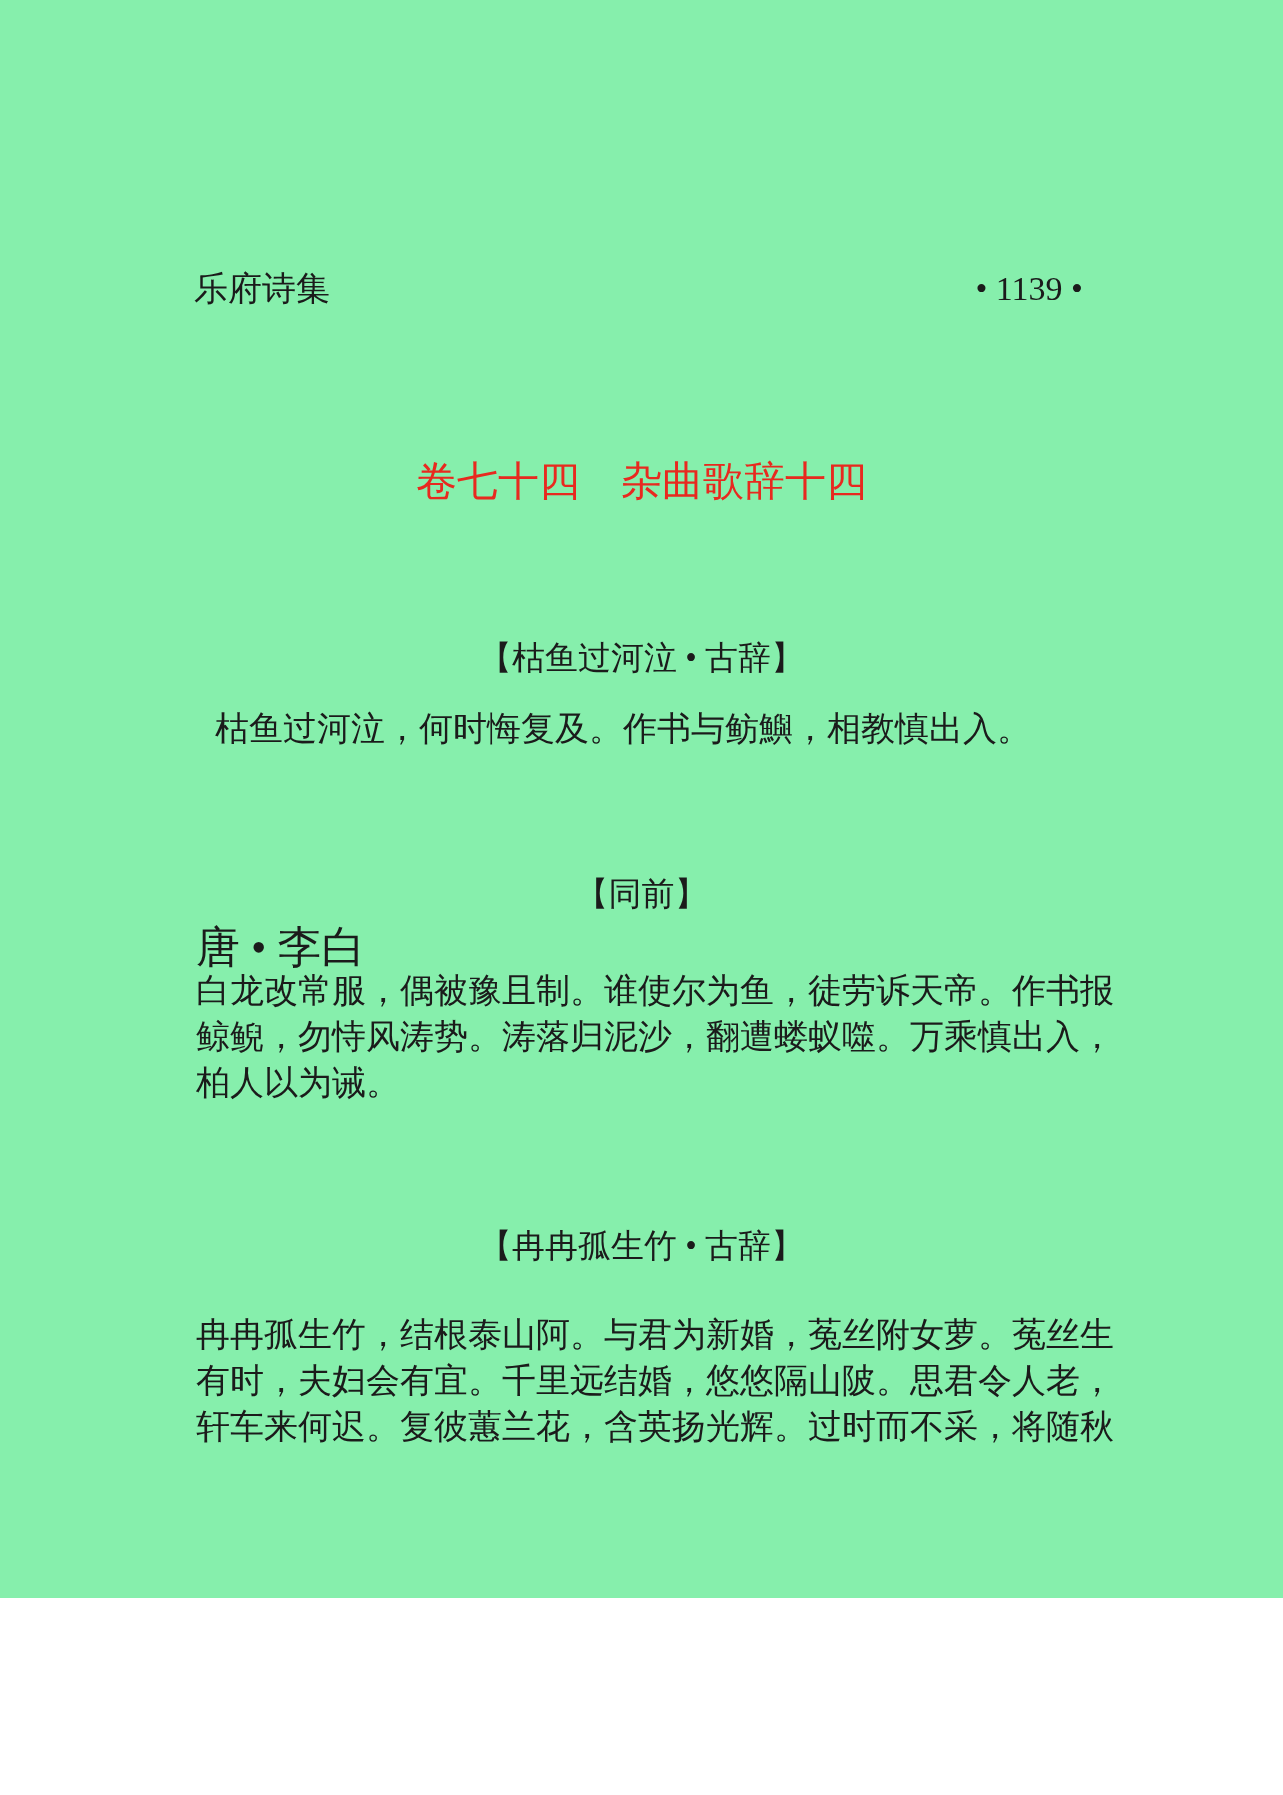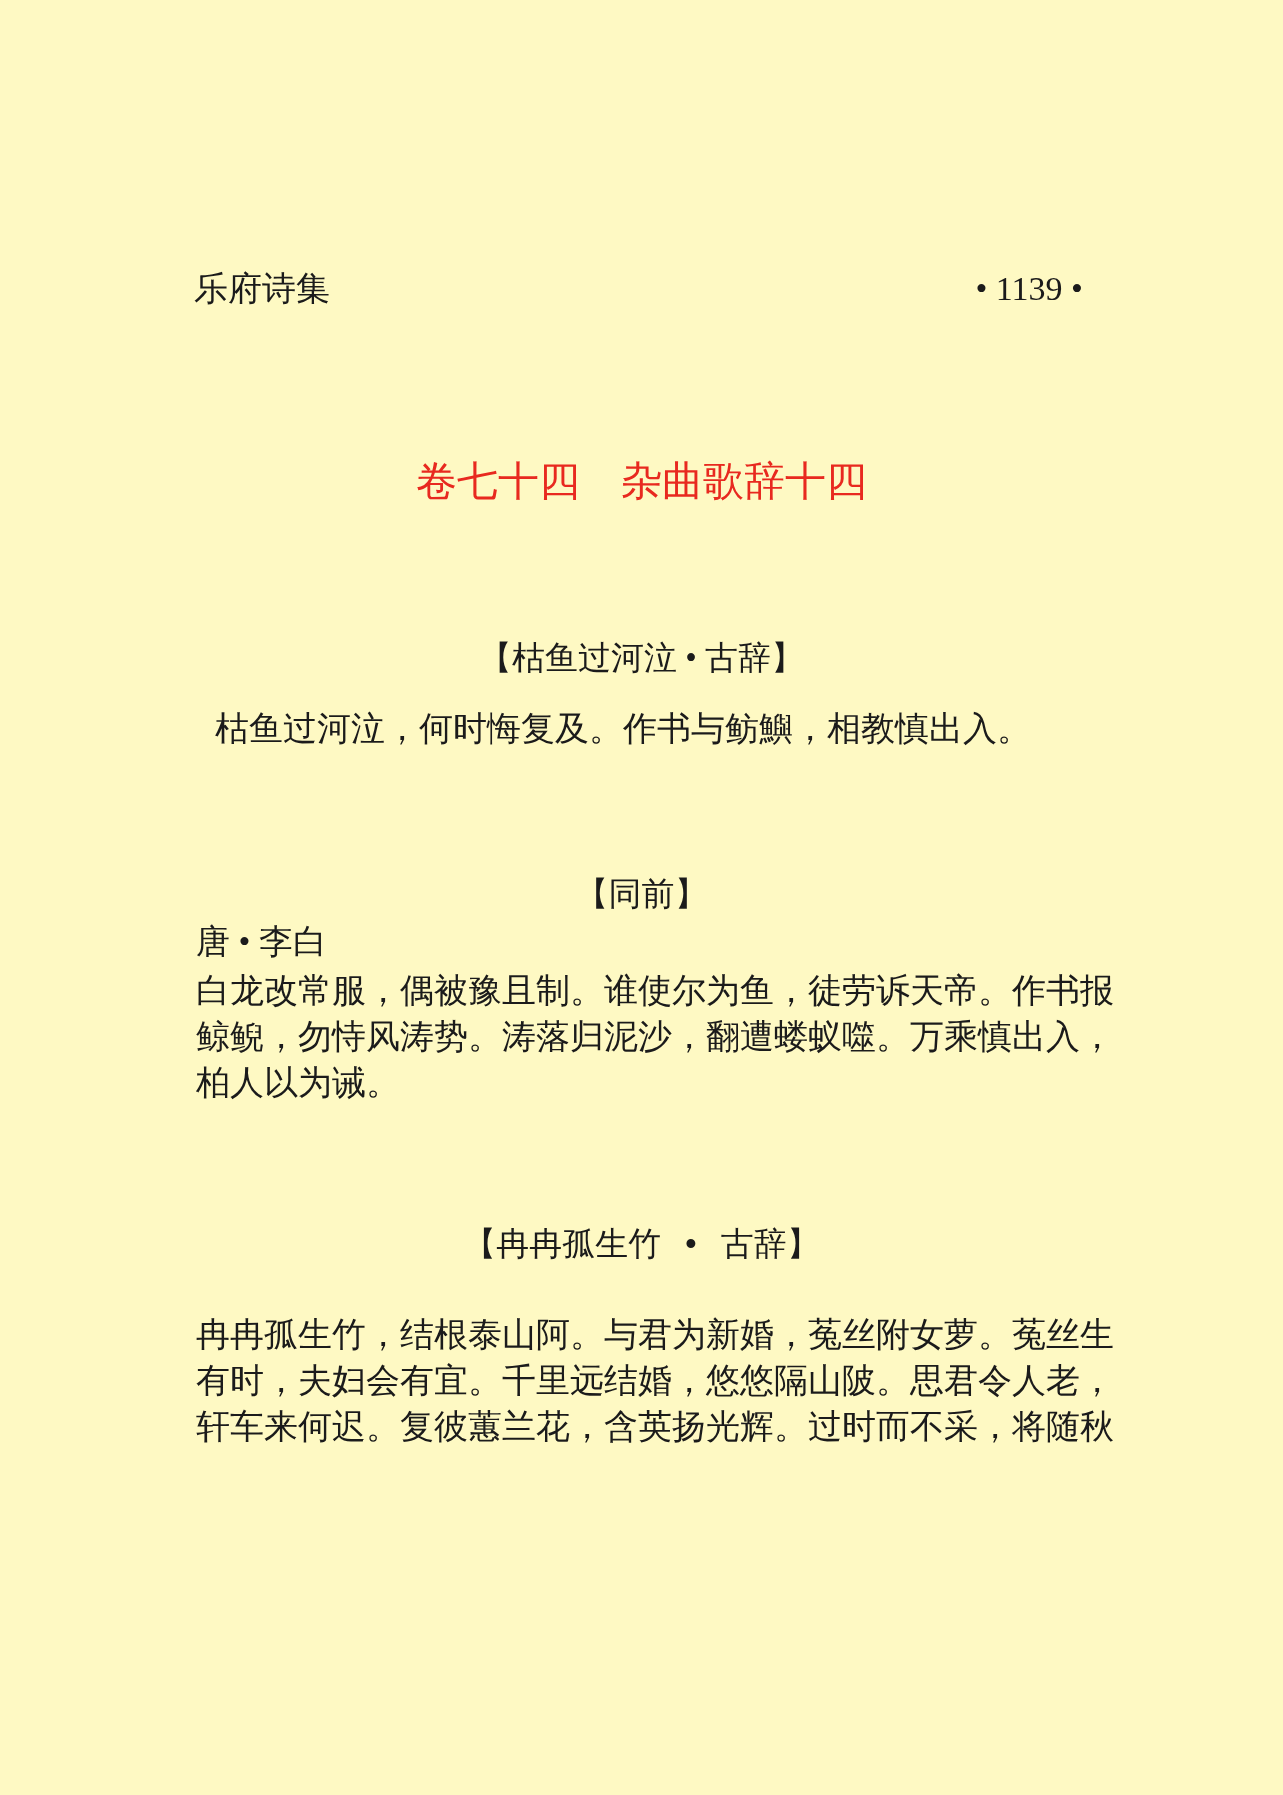--- a/index.html
+++ b/index.html
@@ -3,22 +3,22 @@
 <meta charset="utf-8">
 <style>
   html, body {
     margin: 0;
     padding: 0;
     background: #ffffff;
   }
   .page {
     position: relative;
     width: 1283px;
-    height: 1795px;
-    background: #fef9c3;
+    height: 1598px;
+    background: #86efac;
     font-family: "Liberation Serif", "DejaVu Serif", serif;
     color: #1b1b1b;
     overflow: hidden;
   }
   .hdr-left {
     position: absolute;
     left: 194px;
     top: 270px;
     font-size: 34px;
     line-height: 1.1;
@@ -47,26 +47,26 @@
     position: absolute;
     left: 0;
     right: 0;
     text-align: center;
     font-size: 33px;
     line-height: 1.15;
     white-space: pre;
   }
   .sec-heading.h1 { top: 640px; }
   .sec-heading.h2 { top: 876px; }
-  .sec-heading.h3 { top: 1228px; font-family: Liberation Mono, monospace; }
+  .sec-heading.h3 { top: 1228px; }
   .author-line {
     position: absolute;
     left: 196px;
     top: 922px;
-    font-size: 34px;
+    font-size: 44px;
     line-height: 1.2;
     white-space: pre;
   }
   .poem {
     position: absolute;
     left: 196px;
     width: 916px;
     font-size: 34px;
     line-height: 46px;
     letter-spacing: 0px;

